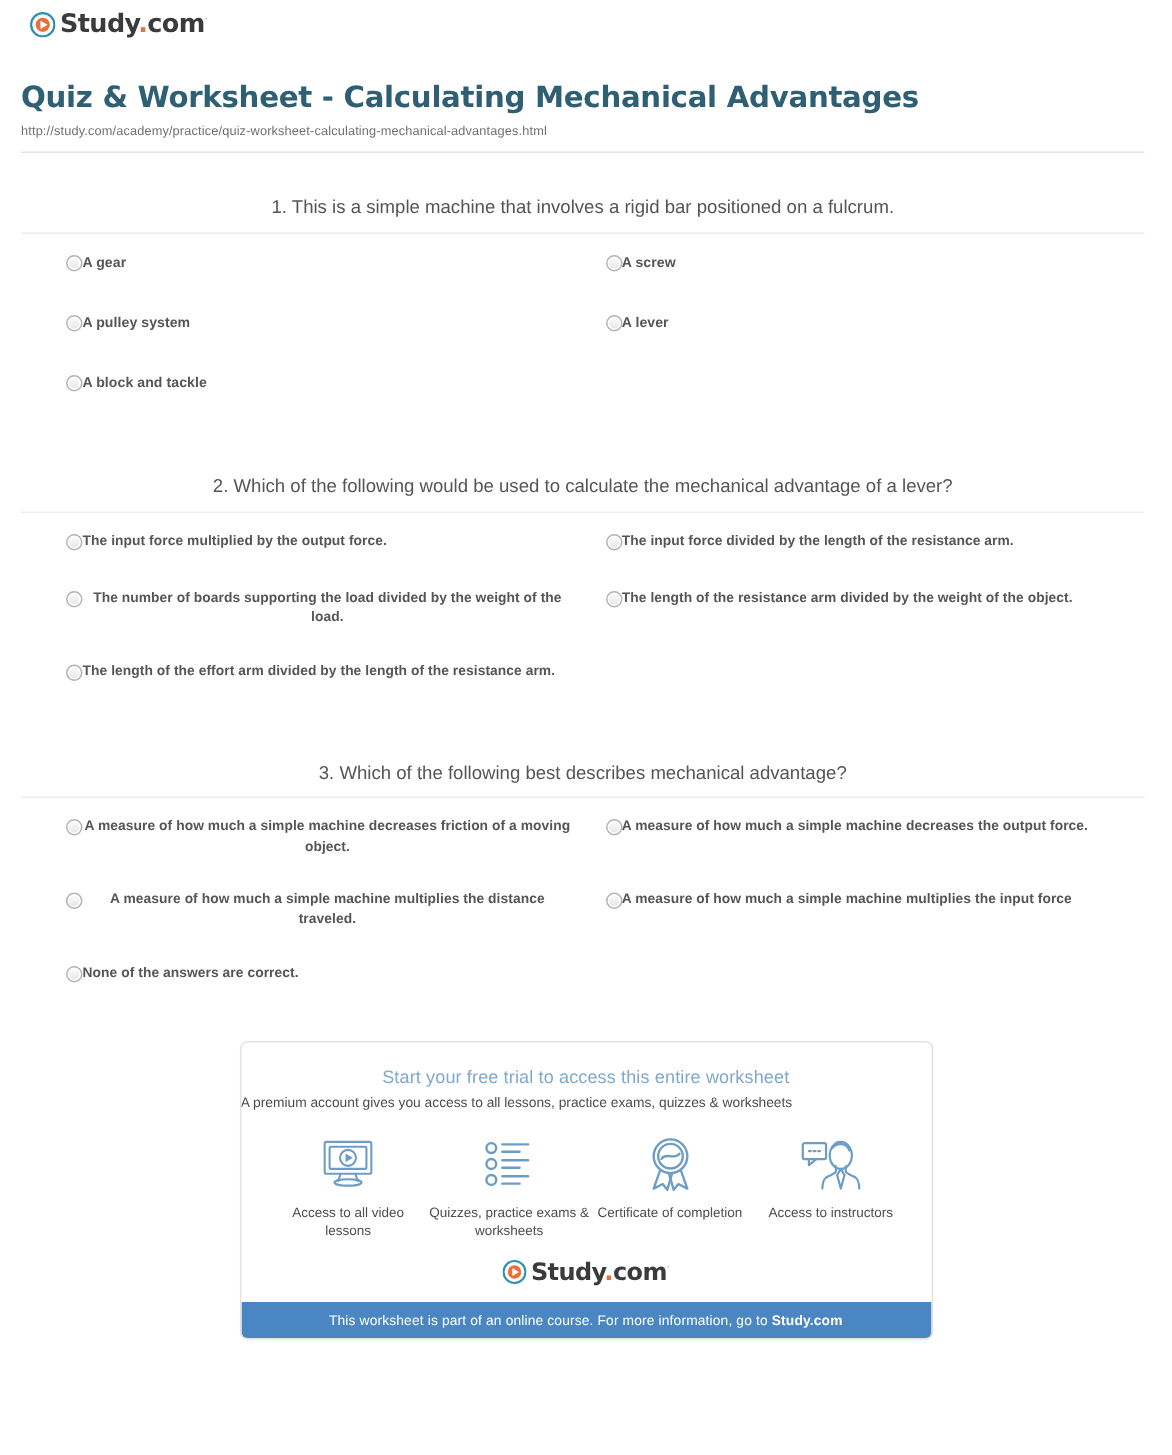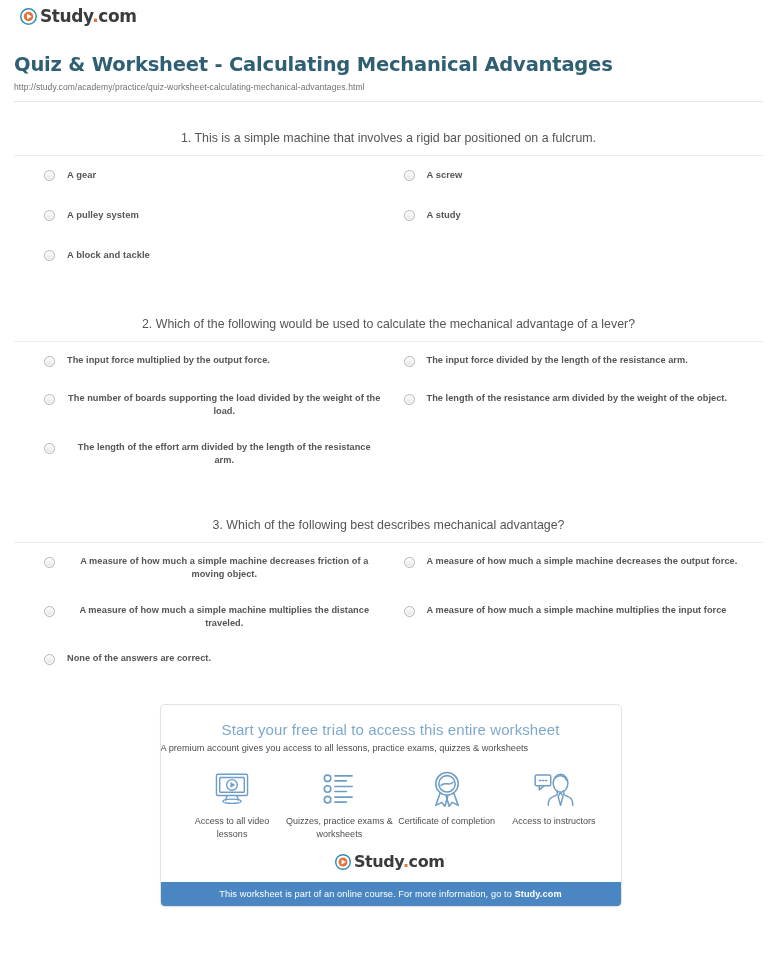--- a/index.html
+++ b/index.html
@@ -104,21 +104,21 @@
   .answers {
     display: flex;
     flex-wrap: wrap;
     padding-left: 30px;
   }
   .answer {
     width: 50%;
     box-sizing: border-box;
     display: flex;
     align-items: flex-start;
-    gap: 12px;
+    gap: 0;
     padding: 0 22px 0 0;
     margin-bottom: 22px;
     min-height: 16px;
   }
   .radio {
     flex: 0 0 9px;
     width: 9px;
     height: 9px;
     margin-top: 2px;
     border-radius: 50%;
@@ -152,21 +152,21 @@
     border: 1px solid #e3e3e3;
     border-radius: 5px;
     background: #ffffff;
     box-shadow: 0 1px 2px rgba(0,0,0,0.04);
     padding: 16px 0 0 0;
     box-sizing: border-box;
     overflow: hidden;
   }
   .promo-title {
     text-align: center;
-    font-size: 15px;
+    font-size: 12px;
     color: #7fa9cc;
     font-weight: 400;
     margin: 0 0 5px 0;
     letter-spacing: 0.1px;
   }
   .promo-sub {
     text-align: left;
     font-size: 9.2px;
     color: #4d4d4d;
     margin: 0 0 16px 0;
@@ -256,21 +256,21 @@
         <label class="answer">
           <span class="radio"></span>
           <span class="answer-label">A screw</span>
         </label>
         <label class="answer">
           <span class="radio"></span>
           <span class="answer-label">A pulley system</span>
         </label>
         <label class="answer">
           <span class="radio"></span>
-          <span class="answer-label">A study</span>
+          <span class="answer-label">A lever</span>
         </label>
         <label class="answer">
           <span class="radio"></span>
           <span class="answer-label">A block and tackle</span>
         </label>
       </div>
     </div>
 
     <div class="question-block q2">
       <p class="question-text">2. Which of the following would be used to calculate the mechanical advantage of a lever?</p>

